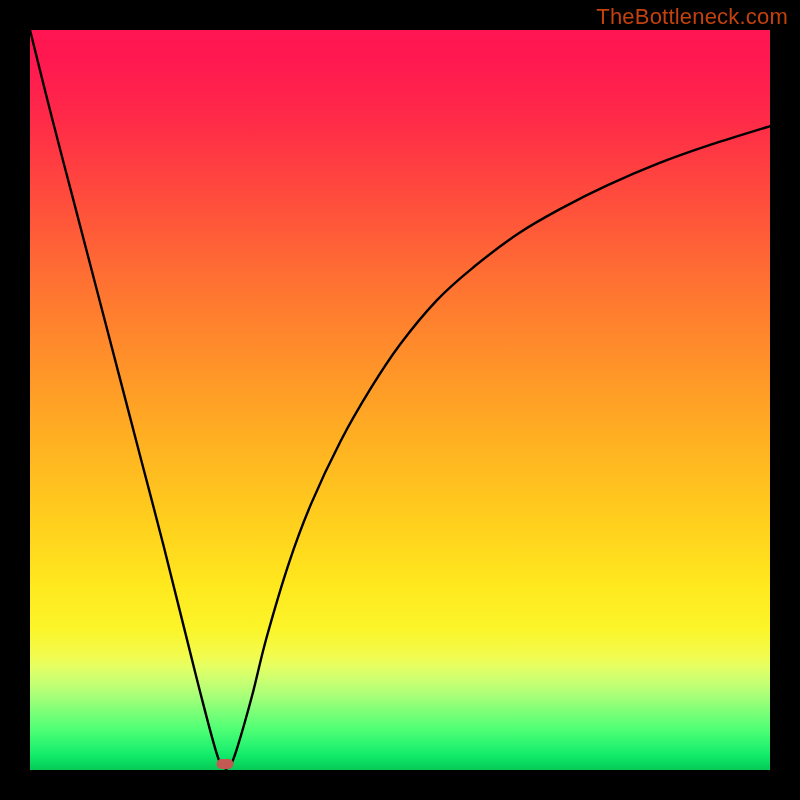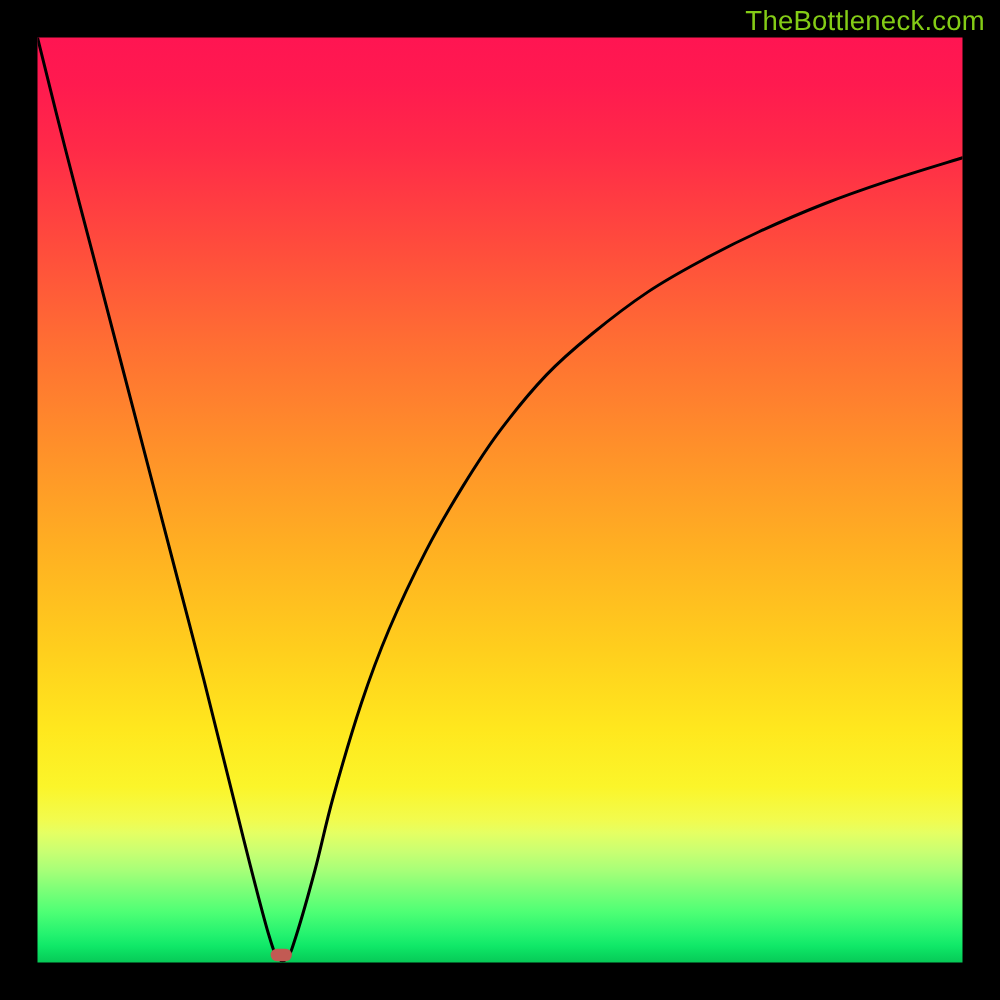--- a/index.html
+++ b/index.html
@@ -13,21 +13,21 @@
   .outer {
     width: 800px;
     height: 800px;
     background: #000;
     position: relative;
   }
   .watermark {
     position: absolute;
     top: 4px;
     right: 12px;
-    color: #84cc16;
+    color: #c2410c;
     font-size: 22px;
     font-weight: 400;
     letter-spacing: 0.2px;
     z-index: 10;
     text-align: right;
   }
   .plot {
     position: absolute;
     left: 30px;
     top: 30px;

